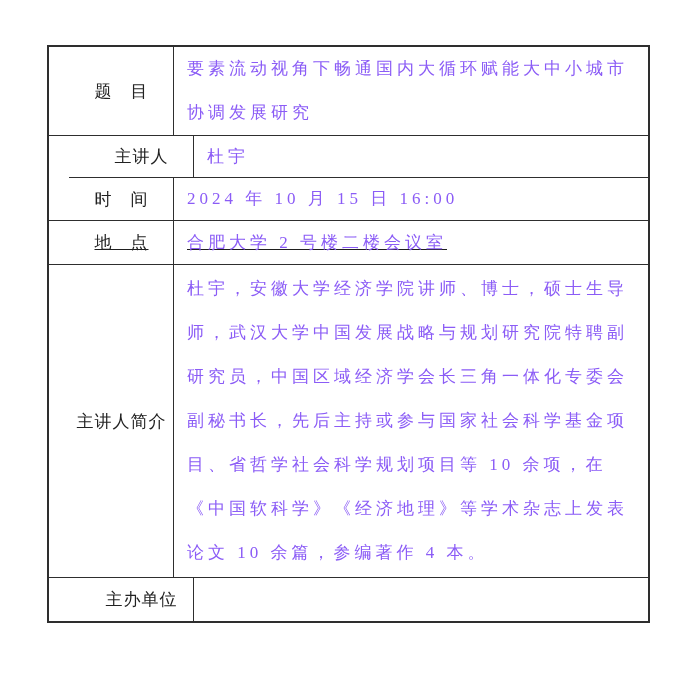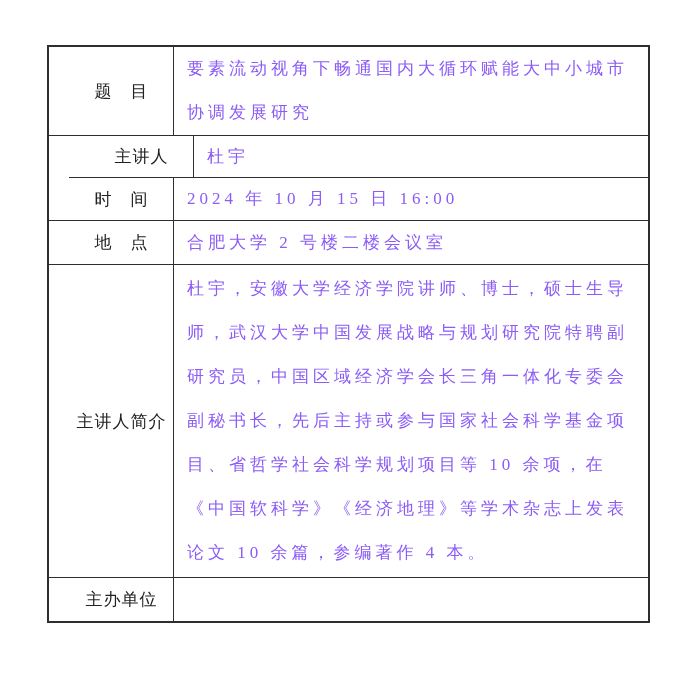--- a/index.html
+++ b/index.html
@@ -24,20 +24,21 @@
     background: #ffffff;
     box-sizing: content-box;
   }
   .trow {
     display: flex;
     border-bottom: 1px solid #2e2e2e;
     box-sizing: border-box;
   }
   .trow:last-child {
     border-bottom: none;
+    margin-left: 20px;
   }
   .label-cell {
     width: 125px;
     flex: 0 0 125px;
     border-right: 1px solid #2e2e2e;
     display: flex;
     align-items: center;
     justify-content: center;
     font-size: 17px;
     letter-spacing: 1px;
@@ -60,21 +61,21 @@
   }
   .value-cell .txt {
     display: block;
     width: 100%;
     text-align: left;
   }
   
   .r-title   { height: 89px; }
   .r-speaker { height: 42px; margin-left: 20px; }
   .r-time    { height: 43px; }
-  .r-place   { height: 44px; }
+  .r-place   { height: 44px; text-decoration: underline; }
   .r-bio     { height: 313px; }
   .r-host    { height: 43px; }
 </style>
 </head>
 <body>
 
 <div class="doc-table">
 
   <div class="trow r-title">
     <div class="label-cell">

